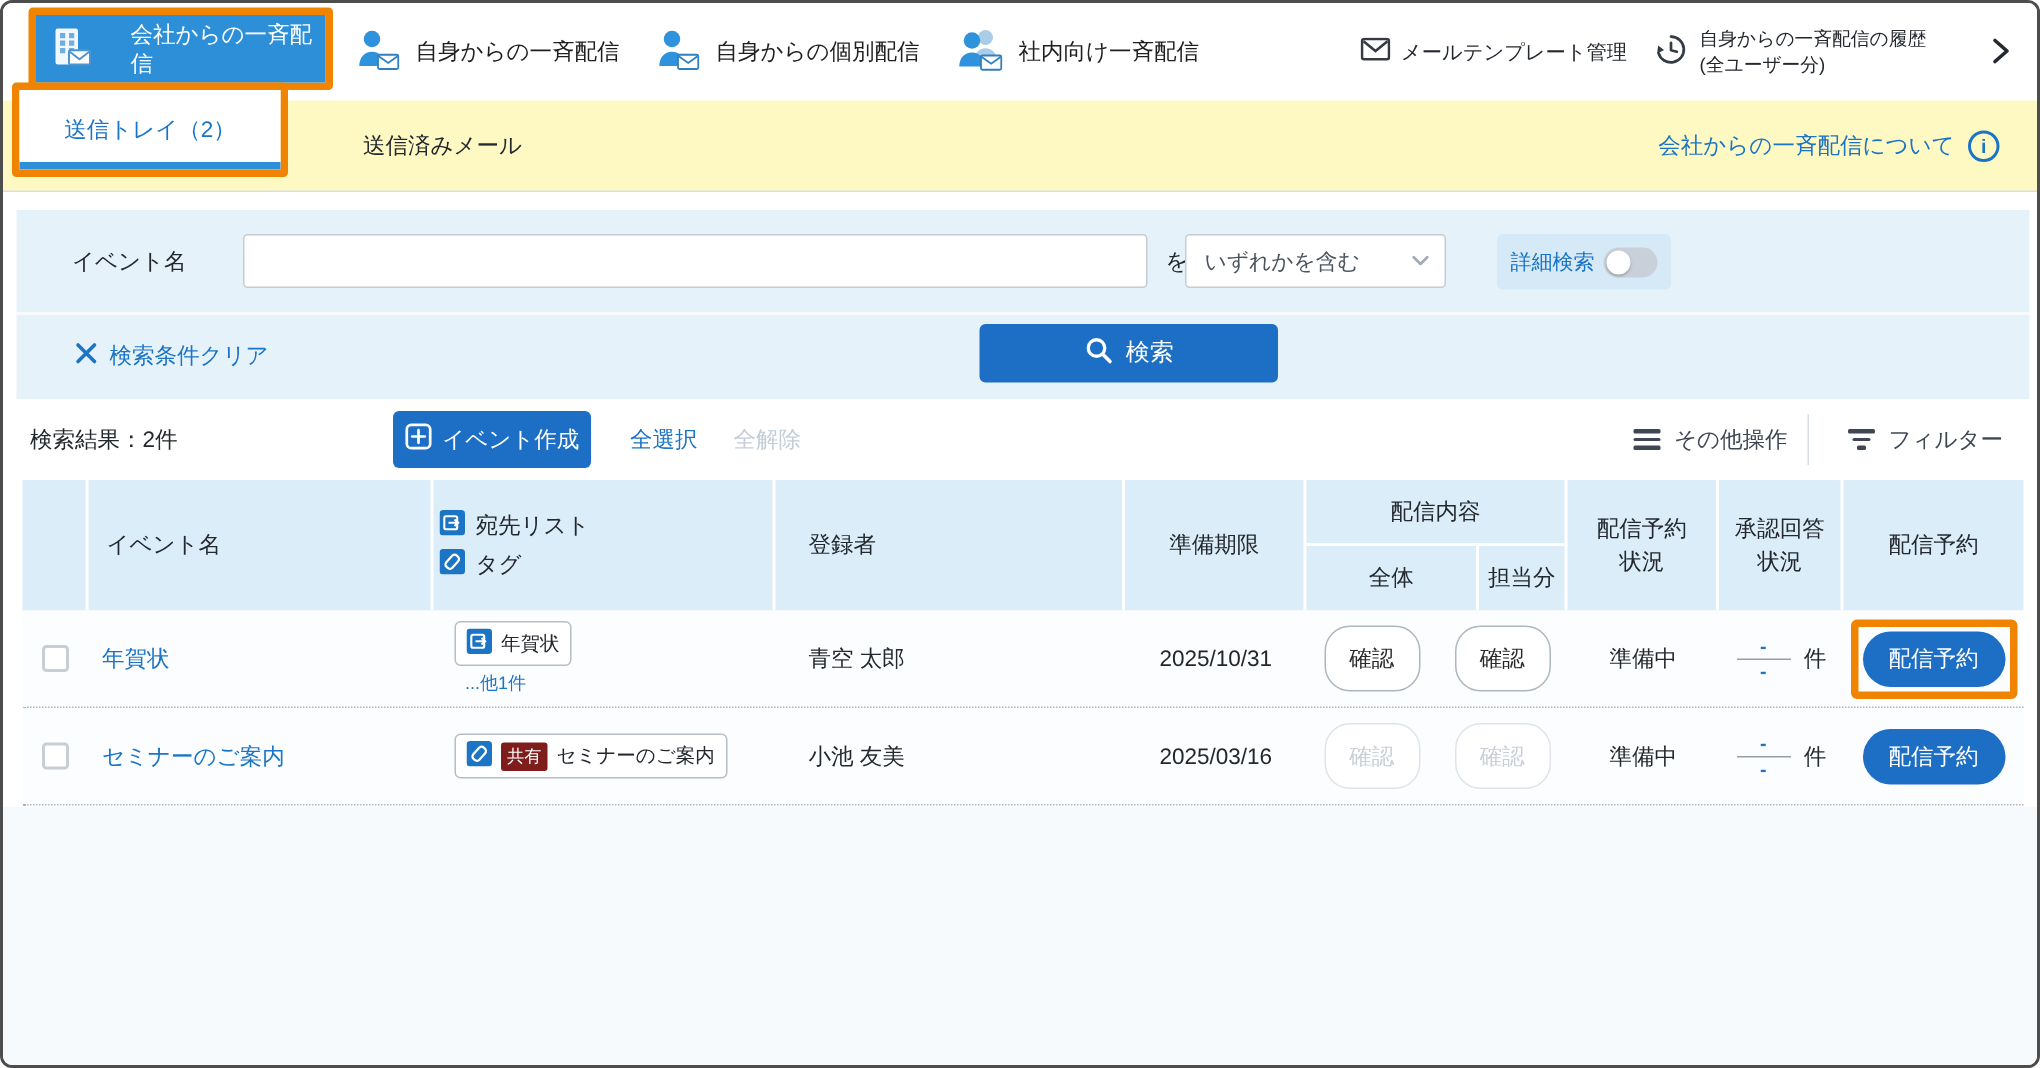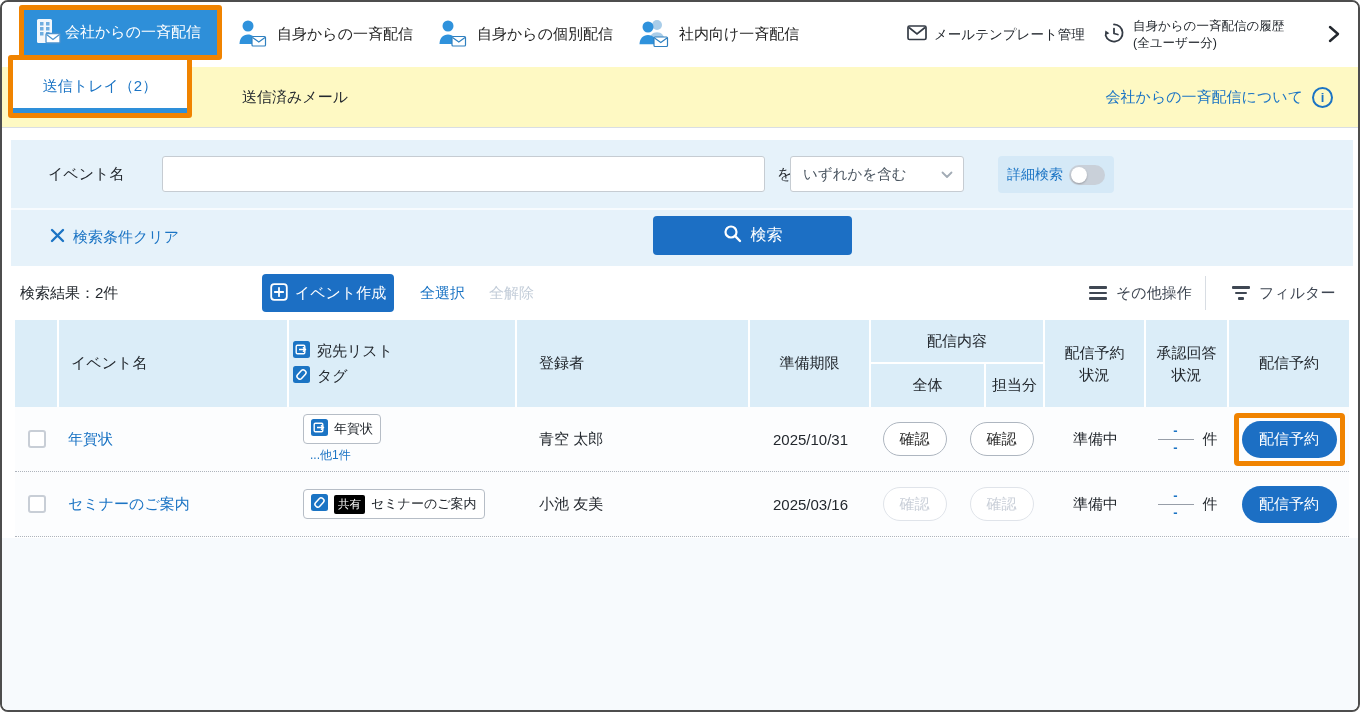--- a/index.html
+++ b/index.html
@@ -6,21 +6,21 @@
   html,body { width:1360px; height:712px; }
   body { font-family: "Liberation Sans", "DejaVu Sans", sans-serif; color:#23282E; }
   .screen { position:absolute; inset:0; width:1360px; height:712px; background:#FFFFFF;
             border:2px solid #4D4D4D; border-radius:8px; overflow:hidden; }
 
   
   .topnav { position:absolute; left:0; top:0; width:100%; height:65px; background:#fff; }
   .nav-hl { position:absolute; left:17px; top:3px; width:203px; height:55px;
             border:5px solid #F08300; border-radius:3px; z-index:5; }
   .nav-active { width:193px; height:45px; background:#2E8FD9; display:flex; align-items:center;
-                gap:2px; padding-left:9px; color:#fff; font-size:15px; cursor:pointer; }
+                gap:24px; padding-left:9px; color:#fff; font-size:15px; cursor:pointer; }
   .nav-item { position:absolute; top:0; height:65px; display:flex; align-items:center; gap:8px;
               font-size:15px; color:#1F1F1F; cursor:pointer; }
   .nav-util { position:absolute; top:0; height:65px; display:flex; align-items:center; gap:7px;
               font-size:13.5px; color:#23282E; cursor:pointer; }
   .nav-util .two-line { font-size:12.5px; line-height:1.35; }
   .nav-chevron { position:absolute; left:1324px; top:22px; cursor:pointer; }
 
   
   .tabbar { position:absolute; left:0; top:65px; width:100%; height:61px; background:#fef9c3;
             border-bottom:1px solid #D9DEE4; }
@@ -101,23 +101,23 @@
   .trow { display:grid; grid-template-columns:44px 230px 228px 233px 121px 87px 87px 101px 83px 120px;
           height:65px; background:#FCFDFE; border-bottom:1px dotted #AEB4BC; align-items:center;
           font-size:15px; }
   .td { display:flex; align-items:center; justify-content:center; }
   .td.left { justify-content:flex-start; }
   .checkbox { width:18px; height:18px; border:2px solid #C8CED6; border-radius:3px; background:#fff; cursor:pointer; }
   .row-link { color:#1B74C4; cursor:pointer; padding-left:9px; }
   .chipcell { flex-direction:column; align-items:flex-start; padding-left:14px; }
   .chip { display:inline-flex; align-items:center; gap:6px; border:1px solid #B6BDC6; border-radius:4px;
           background:#fff; padding:4px 7px; font-size:13px; color:#23282E; }
-  .chip .badge { background:#000000; color:#fff; font-size:11.5px; padding:2px 4px; border-radius:2px; }
+  .chip .badge { background:#7f1d1d; color:#fff; font-size:11.5px; padding:2px 4px; border-radius:2px; }
   .more-link { margin:3px 0 0 7px; color:#1B74C4; font-size:12px; cursor:pointer; }
-  .pillbtn { min-width:64px; height:34px; border-radius:17px; border:1px solid #AEB6C0; background:#fff;
+  .pillbtn { min-width:64px; height:44px; border-radius:17px; border:1px solid #AEB6C0; background:#fff;
              color:#2B2B2B; font-size:15px; display:flex; align-items:center; justify-content:center;
              cursor:pointer; font-family:"Liberation Sans","DejaVu Sans",sans-serif; padding:0 12px; }
   .pillbtn.disabled { border-color:#E0E4EA; color:#C9CFD8; cursor:default; }
   .fraction { display:flex; align-items:center; gap:9px; }
   .frac-col { display:flex; flex-direction:column; align-items:center; gap:4px; }
   .frac-dash { color:#1B74C4; font-size:13px; font-weight:bold; line-height:8px; }
   .frac-line { width:36px; height:1px; background:#979EA8; }
   .reservebtn { width:95px; height:37px; border:none; border-radius:18.5px; background:#1C6FC4; color:#fff;
                 font-size:15px; display:flex; align-items:center; justify-content:center; cursor:pointer;
                 font-family:"Liberation Sans","DejaVu Sans",sans-serif; }

